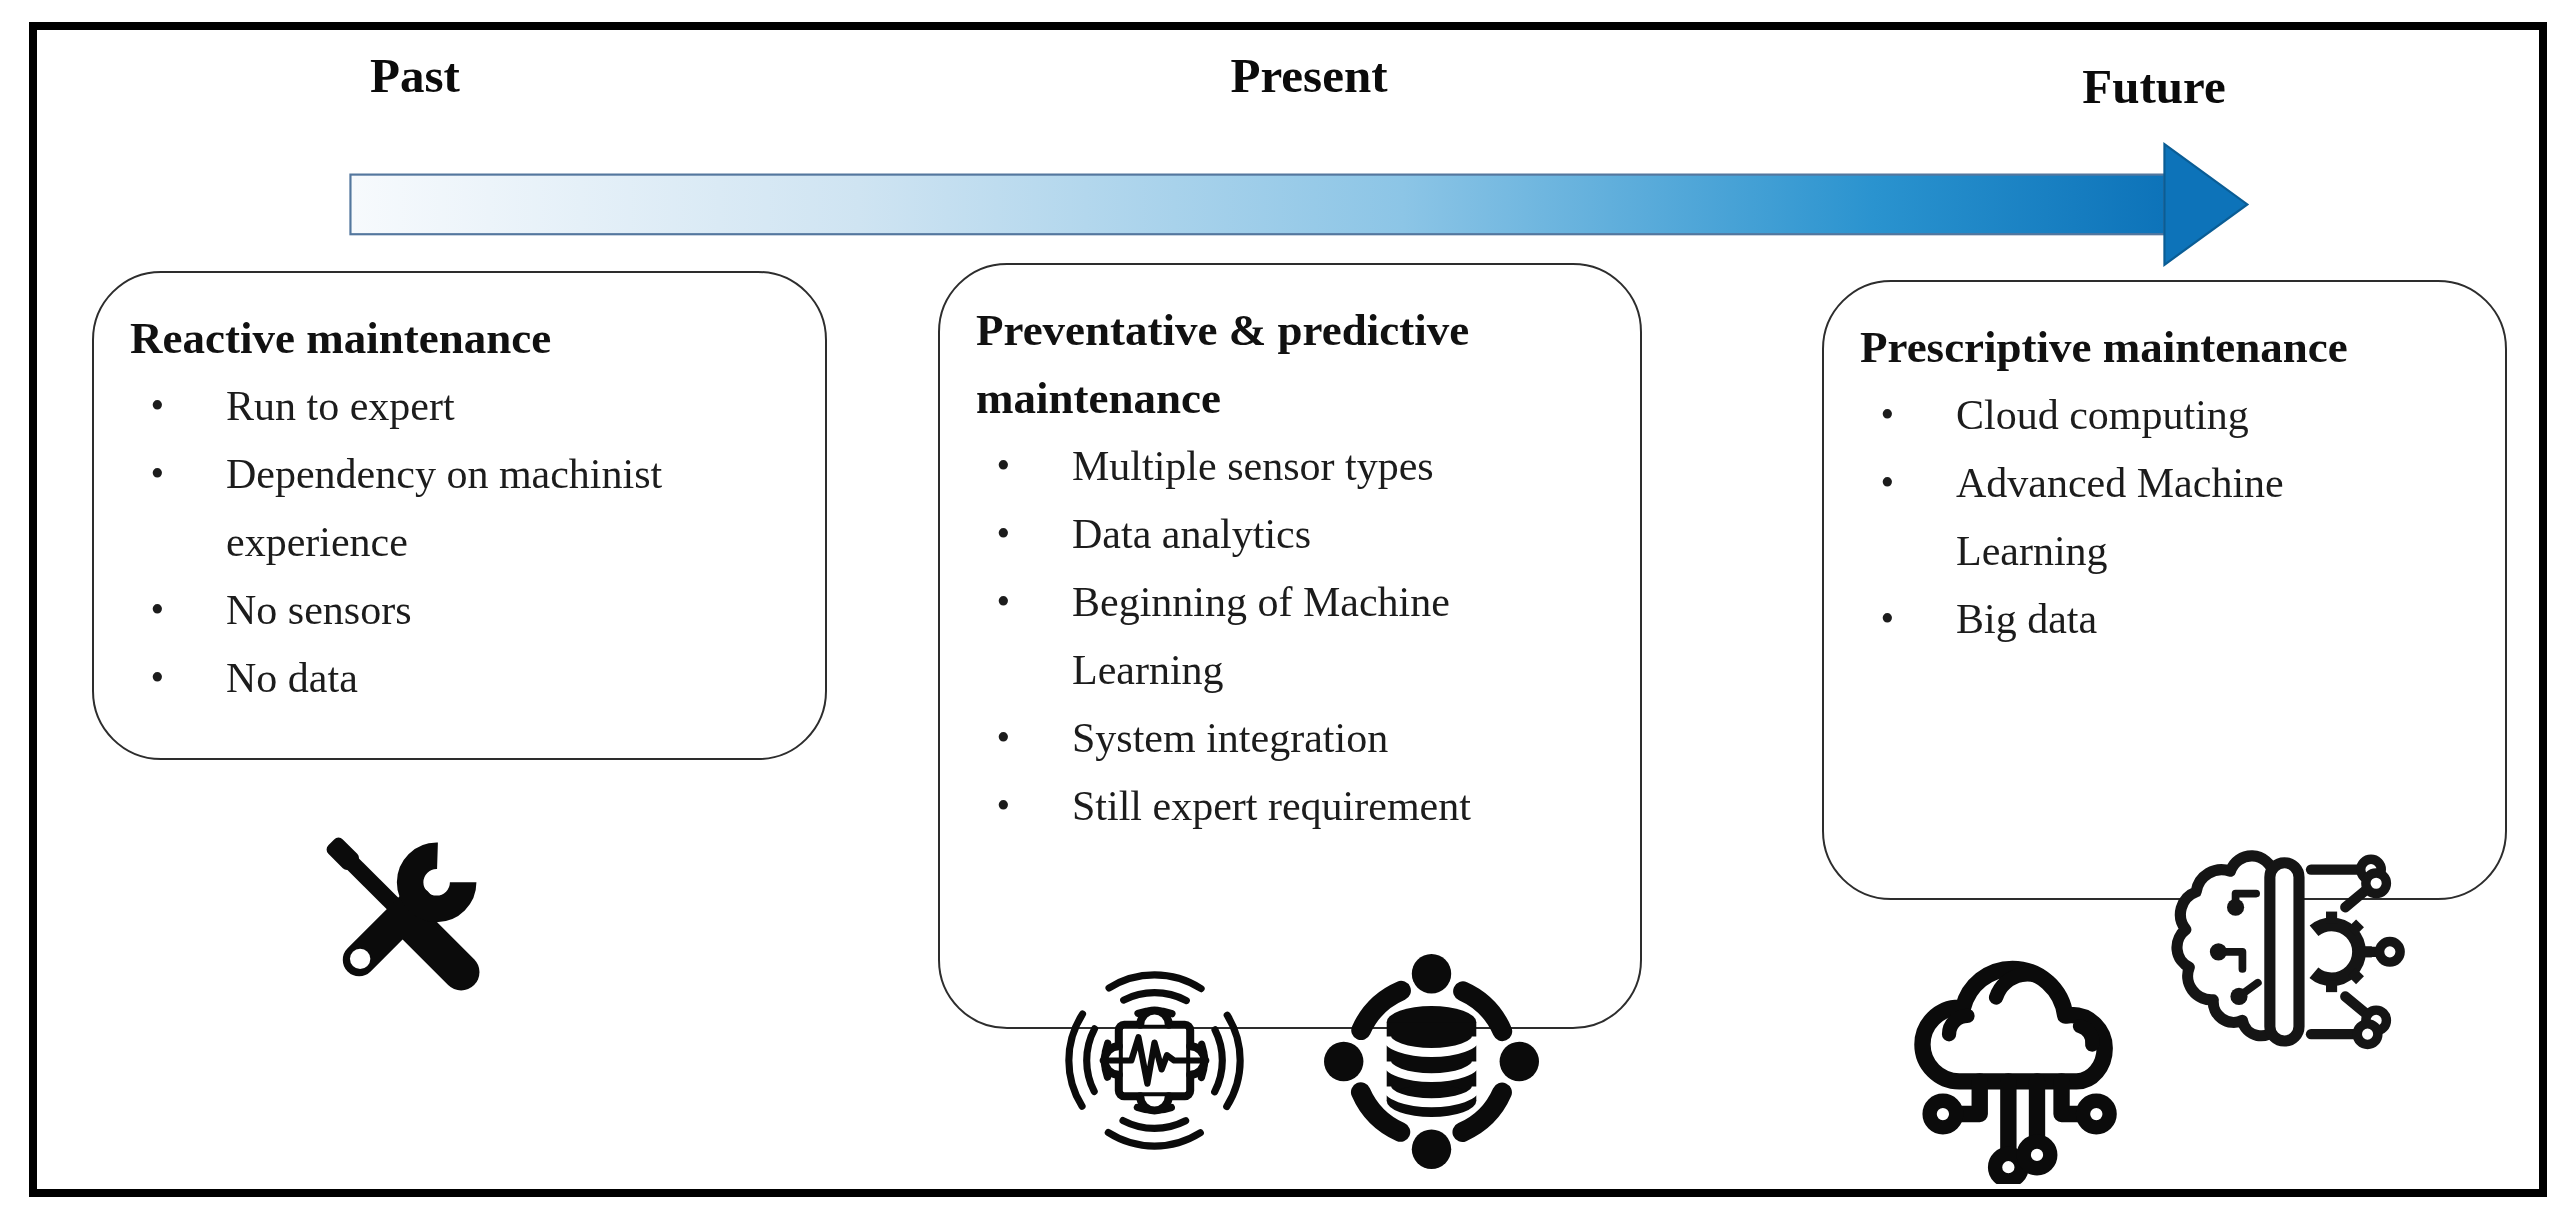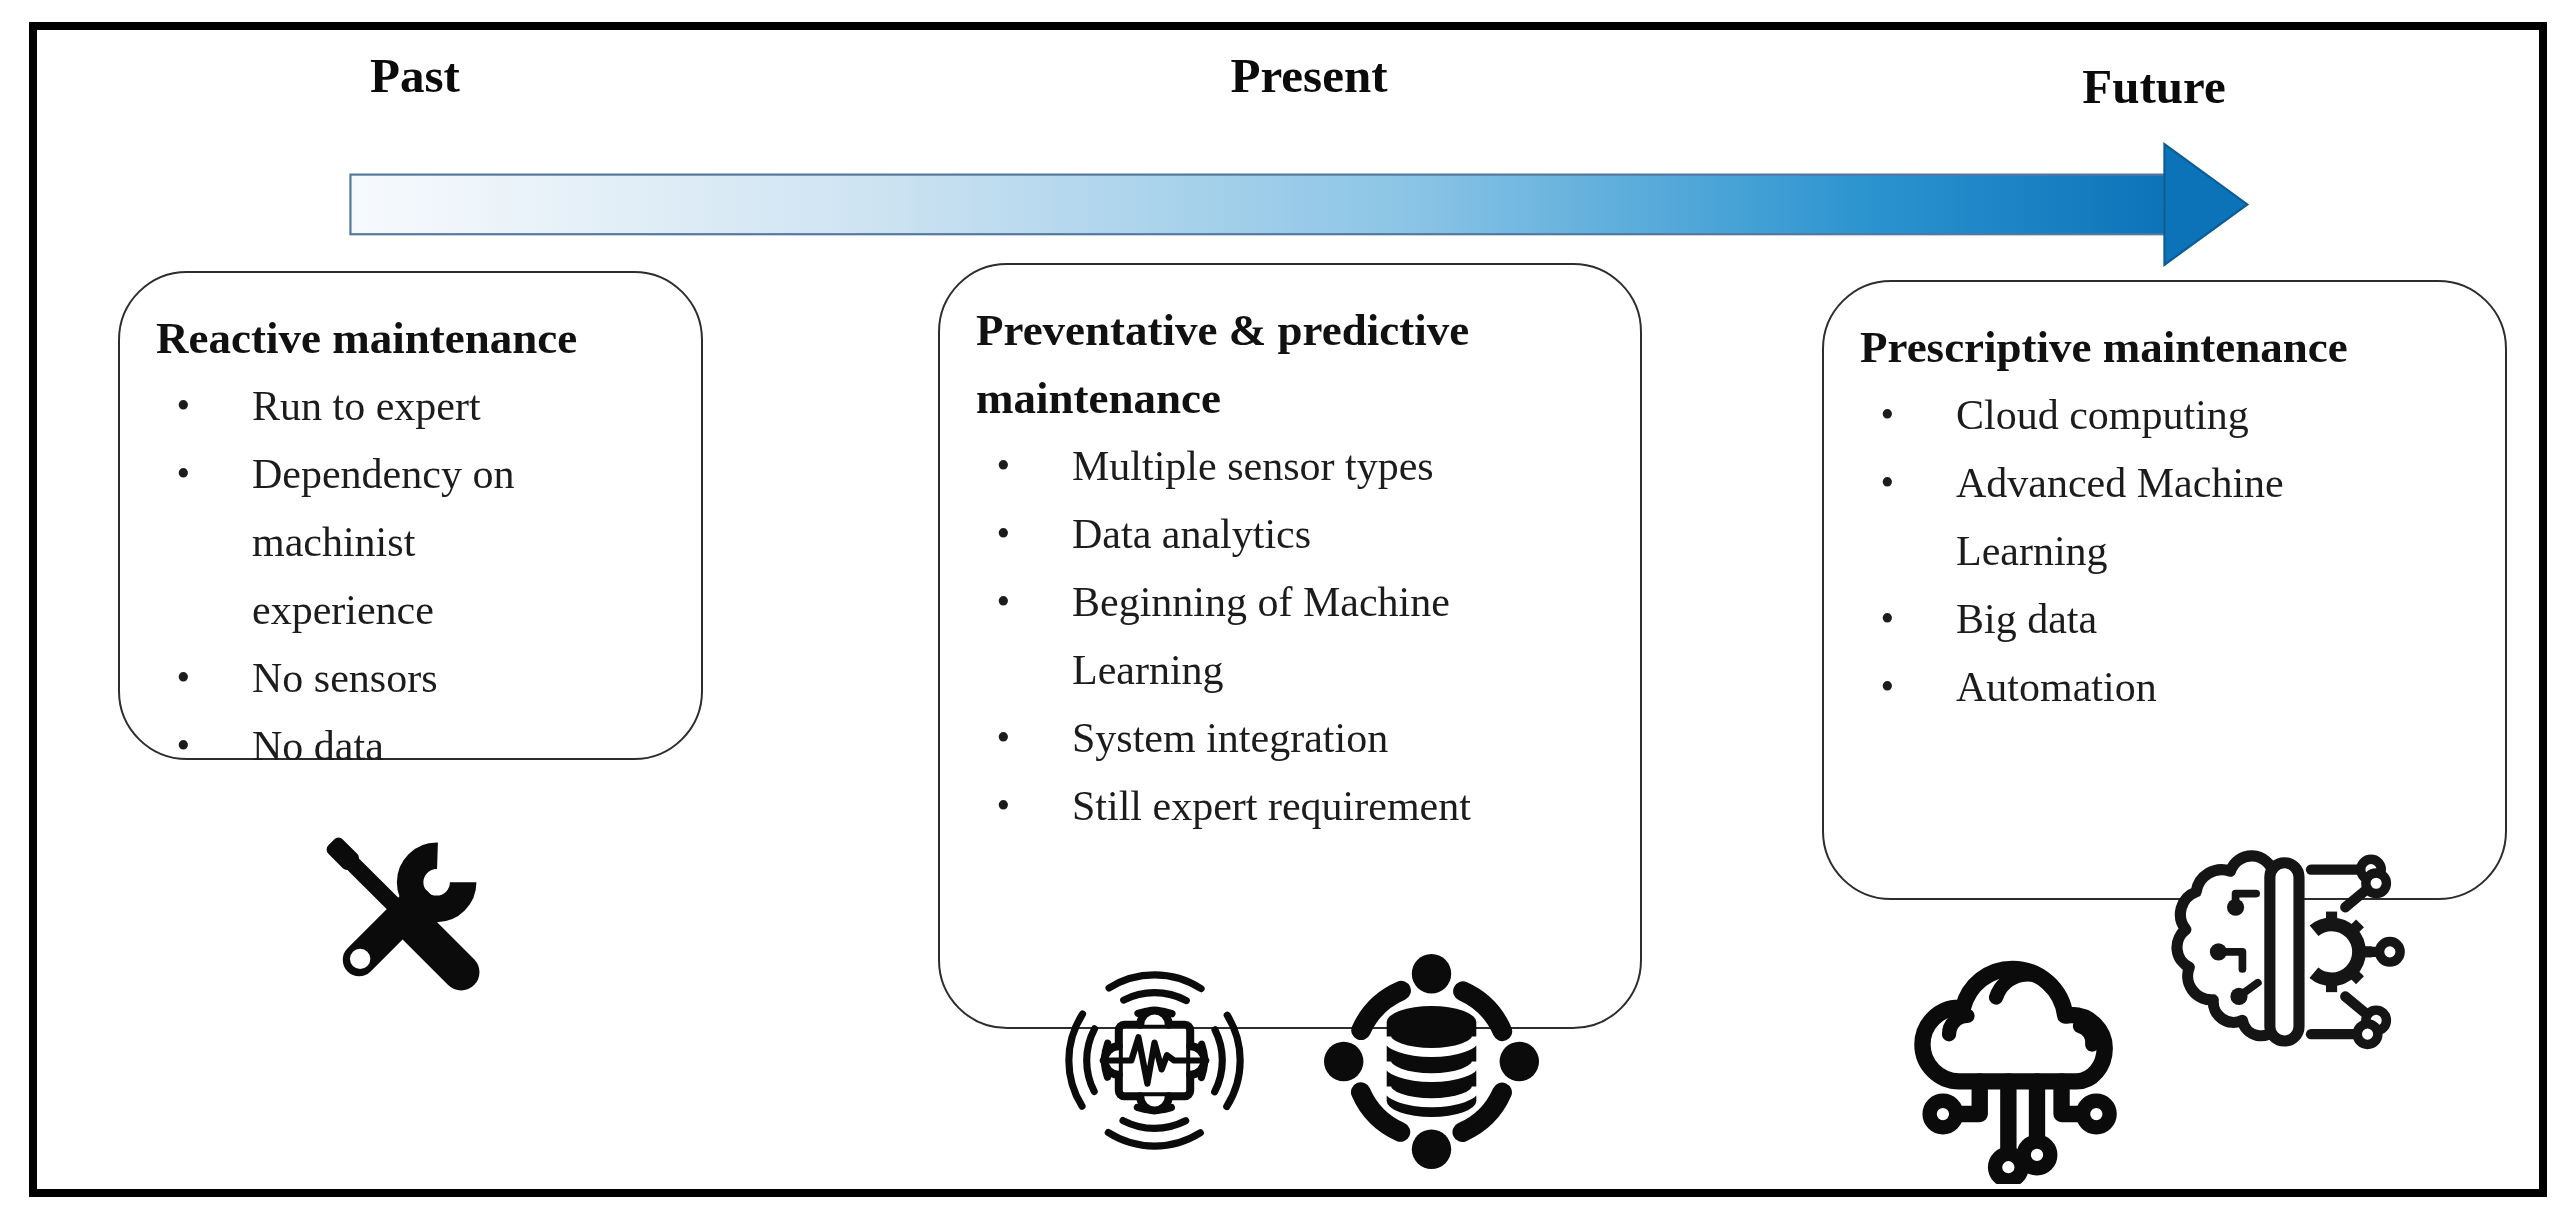--- a/index.html
+++ b/index.html
@@ -7,21 +7,21 @@
   .frame{position:absolute;left:29px;top:22px;width:2518px;height:1175px;box-sizing:border-box;
          border:8.7px solid #000;background:#fff;}
   .stage-label{position:absolute;top:51px;transform:translateX(-50%);font-weight:bold;
          font-size:49px;line-height:1;color:#0b0b0b;white-space:nowrap;}
   #label-past{left:415px;}
   #label-present{left:1309px;}
   #label-future{left:2154px;margin-top:11px;}
   .arrow-svg{position:absolute;left:349px;top:138px;}
   .stage-box{position:absolute;box-sizing:border-box;background:#fff;border:2.9px solid #2d2d2d;
          border-radius:69px;padding:31px 102px 0 36px;color:#161616;}
-  #box-past{left:118px;top:271px;width:585px;height:489px;}
+  #box-past{left:92px;top:271px;width:735px;height:489px;}
   #box-present{left:938px;top:263px;width:704px;height:766px;}
   #box-future{left:1822px;top:280px;width:685px;height:620px;}
   .box-title{font-size:45px;font-weight:bold;line-height:68px;color:#111;}
   ul.bullets{list-style:none;margin:0;padding:0;}
   ul.bullets li{position:relative;font-size:42px;line-height:68px;padding-left:96px;color:#1c1c1c;}
   ul.bullets li::before{content:"\2022";position:absolute;left:20.4px;top:0;font-size:39px;color:#1c1c1c;}
   .icon{position:absolute;}
   #icon-tools{left:302px;top:813px;}
   #icon-sensor{left:1047px;top:957px;}
   #icon-database{left:1324px;top:954px;}
@@ -71,21 +71,20 @@
     <li>Still expert requirement</li>
   </ul>
 </div>
 
 <div class="stage-box" id="box-future">
   <div class="box-title">Prescriptive maintenance</div>
   <ul class="bullets">
     <li>Cloud computing</li>
     <li>Advanced Machine Learning</li>
     <li>Big data</li>
-    <li>Automation</li>
   </ul>
 </div>
 
 <svg class="icon" id="icon-tools" width="204" height="204" viewBox="0 0 100 100">
   <g stroke="#0b0b0b" fill="#0b0b0b">
     <rect x="12" y="15" width="16" height="10" rx="3" transform="rotate(45 20 20)" stroke="none"></rect>
     <line x1="23" y1="23" x2="46" y2="46" stroke-width="8"></line>
     <line x1="53" y1="53" x2="78" y2="78" stroke-width="18" stroke-linecap="round"></line>
     <line x1="28" y1="72" x2="56" y2="44" stroke-width="16" stroke-linecap="round"></line>
     <circle cx="28.5" cy="71.5" r="5" fill="#ffffff" stroke="none"></circle>

